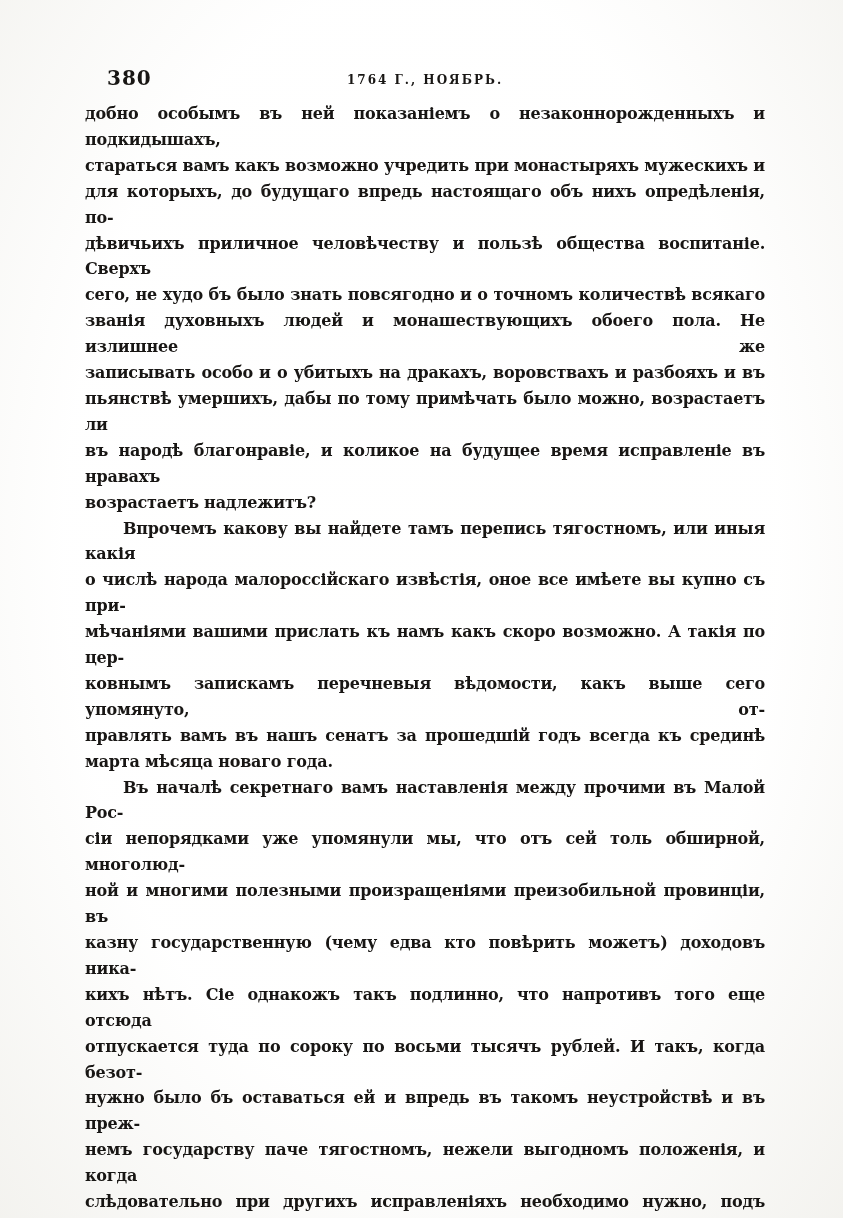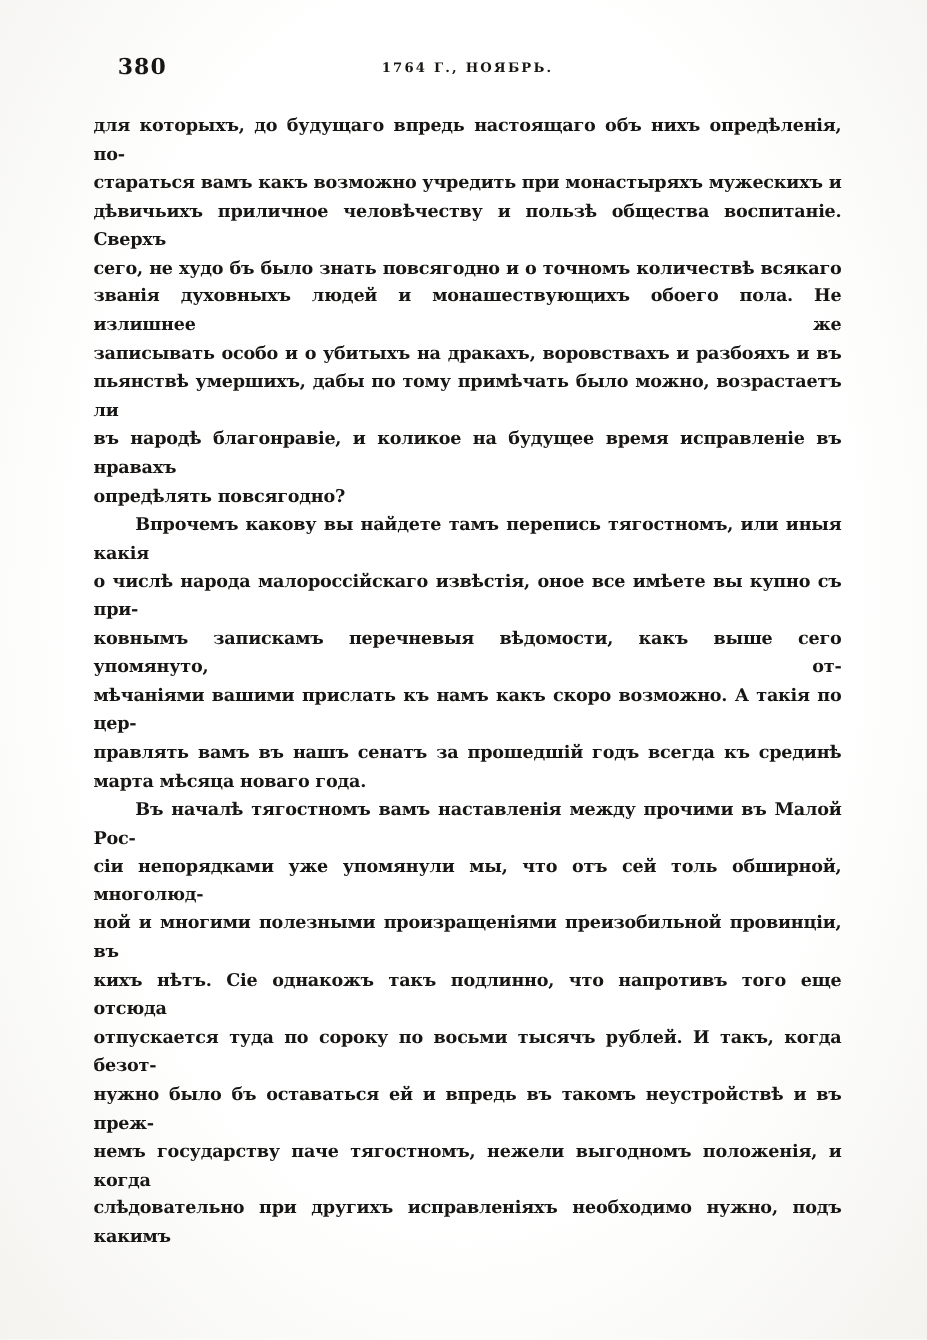--- a/index.html
+++ b/index.html
@@ -13,21 +13,21 @@
     height: 1218px;
     background: #fdfdfb;
     background-image:
       radial-gradient(ellipse at 50% 45%, rgba(255,255,255,0.9) 60%, rgba(225,223,216,0.35) 100%);
     overflow: hidden;
     font-family: "DejaVu Serif", "Liberation Serif", serif;
     color: #181614;
   }
   .running-head {
     position: absolute;
-    top: 48px;
+    top: 66px;
     left: 85px;
     width: 680px;
     height: 30px;
   }
   .page-number {
     position: absolute;
     left: 22px;
     top: 0;
     font-size: 20px;
     font-weight: bold;
@@ -72,42 +72,44 @@
 
 <div class="page">
   <div class="running-head">
     <span class="page-number">380</span>
     <span class="running-title">1764 г., ноябрь.</span>
   </div>
 
   <div class="text-block">
 
   <div class="paragraph">
+        <div class="line">добно особымъ въ ней показаніемъ о незаконнорожденныхъ и подкидышахъ,</div>
+        <div class="line">стараться вамъ какъ возможно учредить при монастыряхъ мужескихъ и</div>
         <div class="line">для которыхъ, до будущаго впредь настоящаго объ нихъ опредѣленія, по-</div>
-        <div class="line">стараться вамъ какъ возможно учредить при монастыряхъ мужескихъ и</div>
         <div class="line">дѣвичьихъ приличное человѣчеству и пользѣ общества воспитаніе. Сверхъ</div>
         <div class="line">сего, не худо бъ было знать повсягодно и о точномъ количествѣ всякаго</div>
         <div class="line">званія духовныхъ людей и монашествующихъ обоего пола. Не излишнее же</div>
         <div class="line">записывать особо и о убитыхъ на дракахъ, воровствахъ и разбояхъ и въ</div>
         <div class="line">пьянствѣ умершихъ, дабы по тому примѣчать было можно, возрастаетъ ли</div>
         <div class="line">въ народѣ благонравіе, и коликое на будущее время исправленіе въ нравахъ</div>
-        <div class="line last">опредѣлять повсягодно?</div>
+        <div class="line last">возрастаетъ надлежитъ?</div>
       </div>
       <div class="paragraph">
         <div class="line indent">Впрочемъ какову вы найдете тамъ перепись тягостномъ, или иныя какія</div>
         <div class="line">о числѣ народа малороссійскаго извѣстія, оное все имѣете вы купно съ при-</div>
+        <div class="line">мѣчаніями вашими прислать къ намъ какъ скоро возможно. А такія по цер-</div>
         <div class="line">ковнымъ запискамъ перечневыя вѣдомости, какъ выше сего упомянуто, от-</div>
-        <div class="line">мѣчаніями вашими прислать къ намъ какъ скоро возможно. А такія по цер-</div>
         <div class="line">правлять вамъ въ нашъ сенатъ за прошедшій годъ всегда къ срединѣ</div>
         <div class="line last">марта мѣсяца новаго года.</div>
       </div>
       <div class="paragraph">
-        <div class="line indent">Въ началѣ тягостномъ вамъ наставленія между прочими въ Малой Рос-</div>
+        <div class="line indent">Въ началѣ секретнаго вамъ наставленія между прочими въ Малой Рос-</div>
         <div class="line">сіи непорядками уже упомянули мы, что отъ сей толь обширной, многолюд-</div>
         <div class="line">ной и многими полезными произращеніями преизобильной провинціи, въ</div>
+        <div class="line">казну государственную (чему едва кто повѣрить можетъ) доходовъ ника-</div>
         <div class="line">кихъ нѣтъ. Сіе однакожъ такъ подлинно, что напротивъ того еще отсюда</div>
         <div class="line">отпускается туда по сороку по восьми тысячъ рублей. И такъ, когда безот-</div>
         <div class="line">нужно было бъ оставаться ей и впредь въ такомъ неустройствѣ и въ преж-</div>
         <div class="line">немъ государству паче тягостномъ, нежели выгодномъ положенія, и когда</div>
         <div class="line">слѣдовательно при другихъ исправленіяхъ необходимо нужно, подъ какимъ</div>
       </div>
     </div>
 </div>
 
 </body></html>

